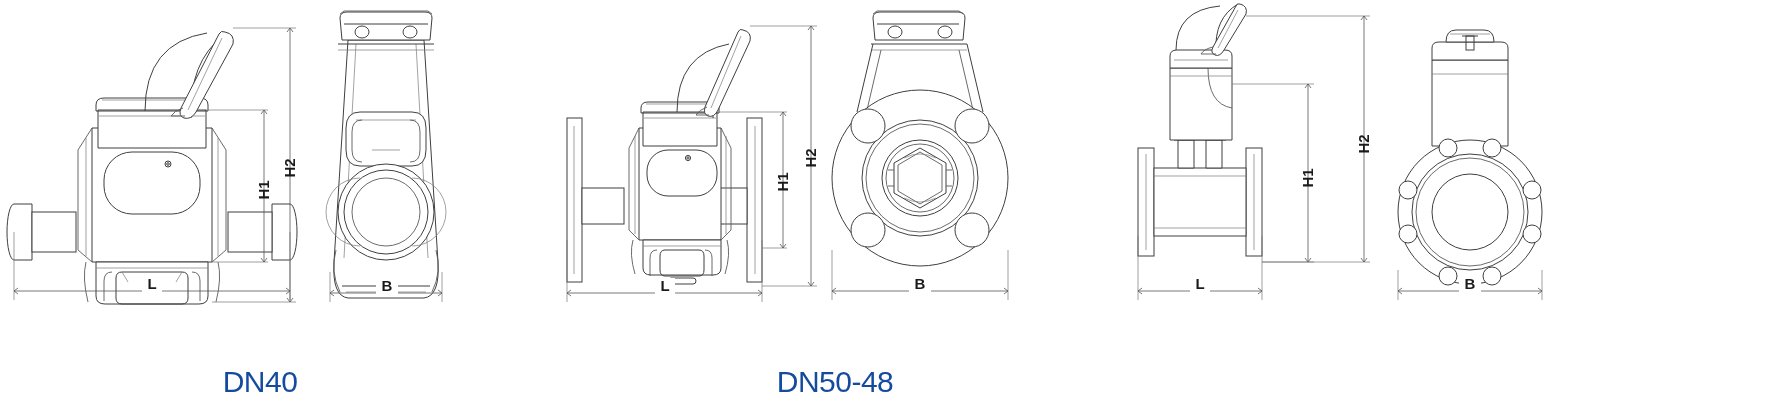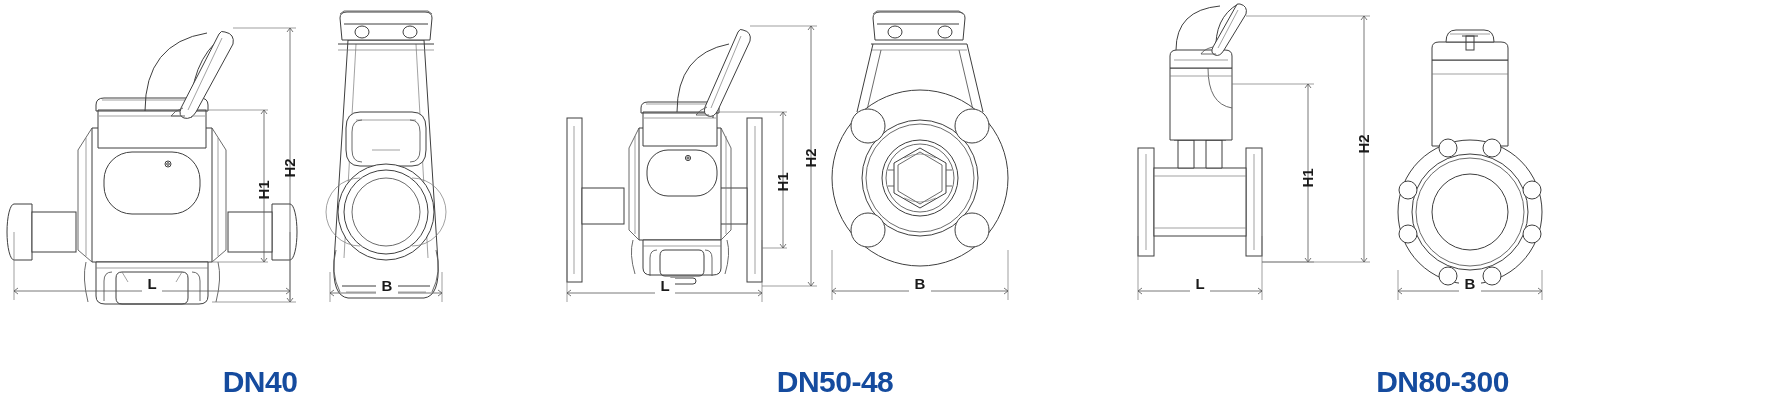--- a/index.html
+++ b/index.html
@@ -28,21 +28,21 @@
     left: 0;
     top: 0;
   }
   .model-label {
     position: absolute;
     width: 100%;
     text-align: center;
     bottom: 14px;
     font-family: "Liberation Sans", sans-serif;
     font-size: 30px;
-    font-weight: bold;
+    font-weight: normal;
     letter-spacing: -0.5px;
     color: #154b9e;
     white-space: nowrap;
   }
   
   .ln   { stroke: #3f3f3f; stroke-width: 1; fill: none; }
   .ln2  { stroke: #5a5a5a; stroke-width: 0.9; fill: none; }
   .lnt  { stroke: #7a7a7a; stroke-width: 0.7; fill: none; }
   .dim  { stroke: #555555; stroke-width: 0.8; fill: none; }
   .ext  { stroke: #777777; stroke-width: 0.7; fill: none; }
@@ -387,16 +387,15 @@
         <path class="ext" d="M278,270 V300"></path>
         <path class="ext" d="M422,270 V300"></path>
         <path class="dim" d="M278,291 H422"></path>
         <path class="dim" d="M282,288 L278,291 L282,294"></path>
         <path class="dim" d="M418,288 L422,291 L418,294"></path>
         <rect x="339" y="276" width="22" height="17" fill="#ffffff"></rect>
         <text class="dimtext" x="350" y="289" text-anchor="middle">B</text>
       </g>
     </svg>
 
-    <div class="model-label">DN80-300</div>
   </div>
 
 </div>
 
 </body></html>

